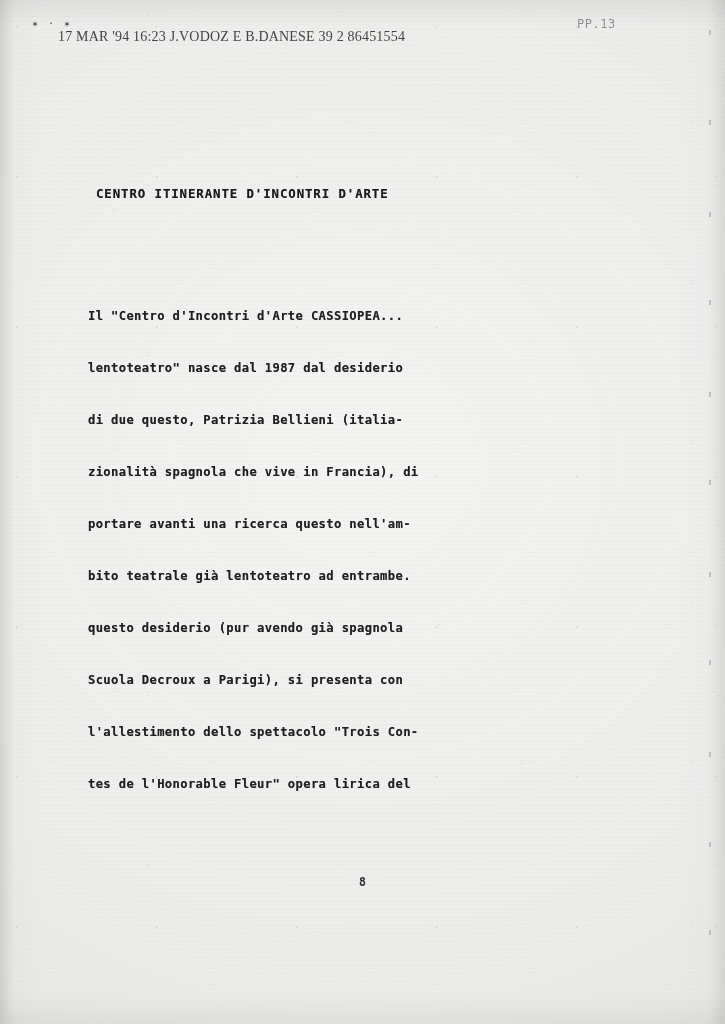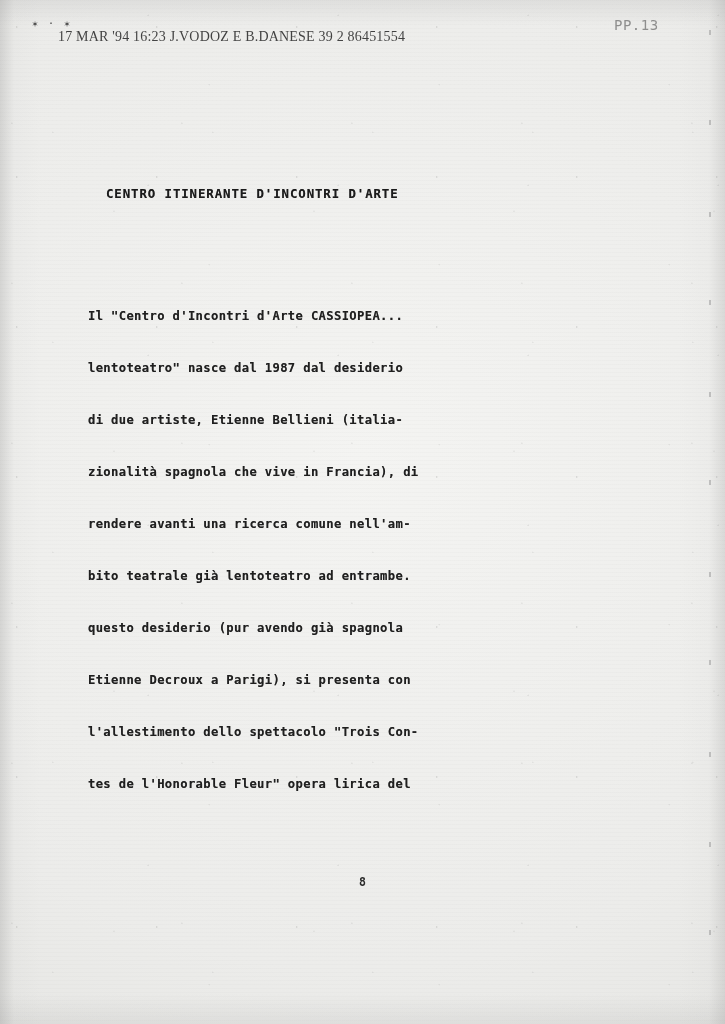--- a/index.html
+++ b/index.html
@@ -69,23 +69,23 @@
     position: absolute;
     left: 58px;
     top: 12px;
     font-family: Liberation Serif, serif;
     font-size: 14px;
     color: #333;
     opacity: .92;
   }
   .fax-page {
     position: absolute;
-    left: 614px;
+    left: 577px;
     top: 0;
-    font-size: 14px;
+    font-size: 12px;
     color: #6a6a6a;
     opacity: .72;
     letter-spacing: .5px;
   }
 
   
   .edge-ticks {
     position: absolute;
     right: 14px;
     top: 0;
@@ -111,21 +111,21 @@
     width: 400px;
   }
   .title {
     font-family: "DejaVu Sans Mono", monospace;
     font-weight: bold;
     font-size: 12.4px;
     line-height: 17.5px;
     letter-spacing: .9px;
     color: #1b1b1b;
     white-space: pre;
-    margin: 0 0 0 18px;
+    margin: 0 0 0 8px;
     text-shadow: 0 0 .6px rgba(0,0,0,.55);
   }
   .title .tline { display: block; }
 
   .body-block {
     font-family: "DejaVu Sans Mono", monospace;
     font-weight: bold;
     font-size: 12.2px;
     line-height: 17.35px;
     letter-spacing: .35px;
@@ -193,26 +193,26 @@
 
   <div class="doc">
 
     <h1 class="title">
       <span class="tline">CENTRO ITINERANTE D'INCONTRI D'ARTE</span>
     </h1>
 
     <div class="body-block" id="para-1">
       <span class="ln">Il "Centro d'Incontri d'Arte CASSIOPEA...</span>
       <span class="ln">lentoteatro" nasce dal 1987 dal desiderio</span>
-      <span class="ln">di due artiste, Etienne Bellieni (italia-</span>
+      <span class="ln">di due questo, Patrizia Bellieni (italia-</span>
       <span class="ln">zionalità spagnola che vive in Francia), di</span>
-      <span class="ln">rendere avanti una ricerca comune nell'am-</span>
+      <span class="ln">portare avanti una ricerca questo nell'am-</span>
       <span class="ln">bito teatrale già lentoteatro ad entrambe.</span>
       <span class="ln">questo desiderio (pur avendo già spagnola</span>
-      <span class="ln">Etienne Decroux a Parigi), si presenta con</span>
+      <span class="ln">Scuola Decroux a Parigi), si presenta con</span>
       <span class="ln">l'allestimento dello spettacolo "Trois Con-</span>
       <span class="ln">tes de l'Honorable Fleur" opera lirica del</span>
       
       
       
       
       
       
       
       

